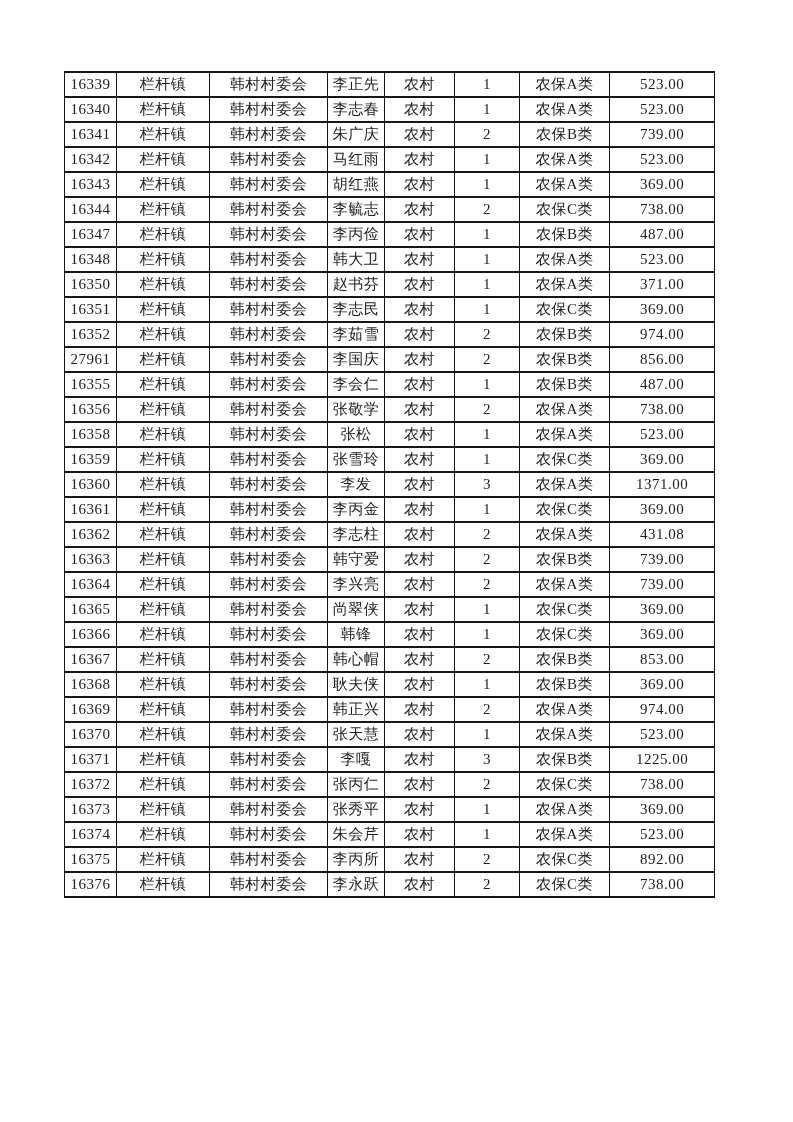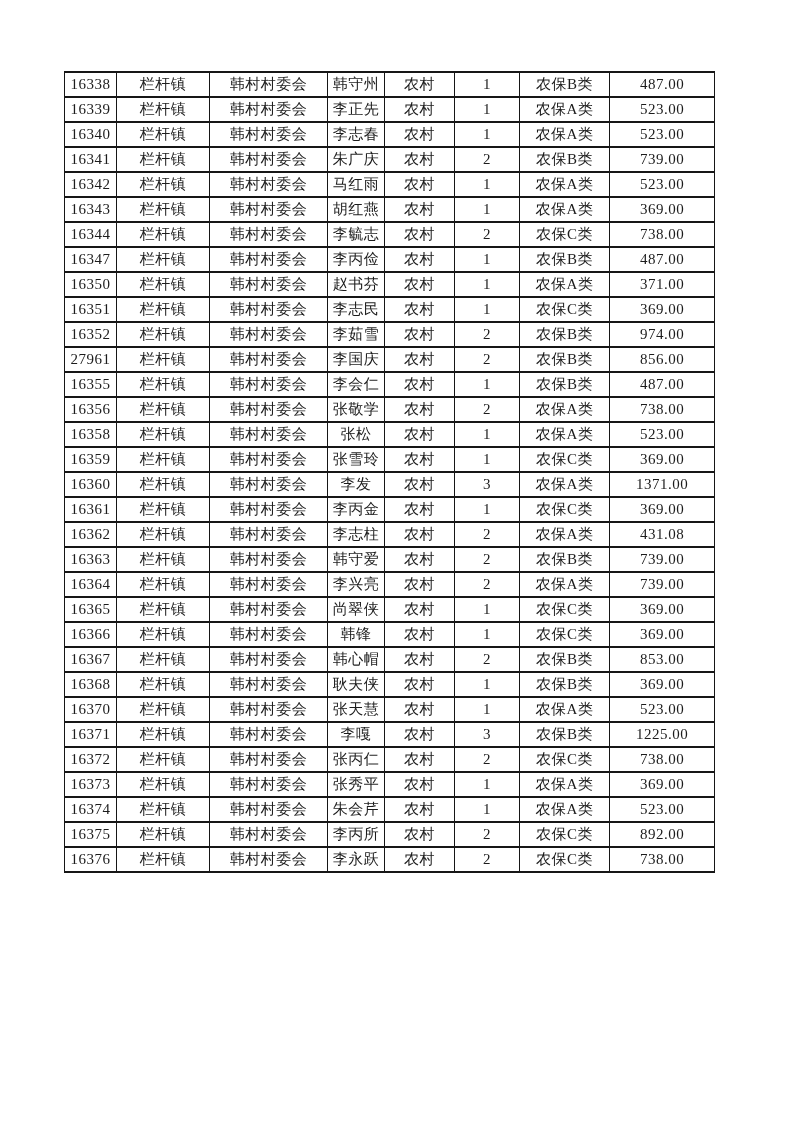--- a/index.html
+++ b/index.html
@@ -49,268 +49,278 @@
       <col style="width:93px">
       <col style="width:118px">
       <col style="width:57px">
       <col style="width:70px">
       <col style="width:65px">
       <col style="width:90px">
       <col style="width:105px">
     </colgroup>
     <tbody>
         <tr>
-          <td>16338</td>
-          <td>栏杆镇</td>
-          <td>韩村村委会</td>
-          <td>韩守州</td>
+          <td>16339</td>
+          <td>栏杆镇</td>
+          <td>韩村村委会</td>
+          <td>李正先</td>
+          <td>农村</td>
+          <td>1</td>
+          <td>农保A类</td>
+          <td>523.00</td>
+        </tr>
+        <tr>
+          <td>16340</td>
+          <td>栏杆镇</td>
+          <td>韩村村委会</td>
+          <td>李志春</td>
+          <td>农村</td>
+          <td>1</td>
+          <td>农保A类</td>
+          <td>523.00</td>
+        </tr>
+        <tr>
+          <td>16341</td>
+          <td>栏杆镇</td>
+          <td>韩村村委会</td>
+          <td>朱广庆</td>
+          <td>农村</td>
+          <td>2</td>
+          <td>农保B类</td>
+          <td>739.00</td>
+        </tr>
+        <tr>
+          <td>16342</td>
+          <td>栏杆镇</td>
+          <td>韩村村委会</td>
+          <td>马红雨</td>
+          <td>农村</td>
+          <td>1</td>
+          <td>农保A类</td>
+          <td>523.00</td>
+        </tr>
+        <tr>
+          <td>16343</td>
+          <td>栏杆镇</td>
+          <td>韩村村委会</td>
+          <td>胡红燕</td>
+          <td>农村</td>
+          <td>1</td>
+          <td>农保A类</td>
+          <td>369.00</td>
+        </tr>
+        <tr>
+          <td>16344</td>
+          <td>栏杆镇</td>
+          <td>韩村村委会</td>
+          <td>李毓志</td>
+          <td>农村</td>
+          <td>2</td>
+          <td>农保C类</td>
+          <td>738.00</td>
+        </tr>
+        <tr>
+          <td>16347</td>
+          <td>栏杆镇</td>
+          <td>韩村村委会</td>
+          <td>李丙俭</td>
           <td>农村</td>
           <td>1</td>
           <td>农保B类</td>
           <td>487.00</td>
         </tr>
         <tr>
-          <td>16339</td>
-          <td>栏杆镇</td>
-          <td>韩村村委会</td>
-          <td>李正先</td>
-          <td>农村</td>
-          <td>1</td>
-          <td>农保A类</td>
-          <td>523.00</td>
-        </tr>
-        <tr>
-          <td>16340</td>
-          <td>栏杆镇</td>
-          <td>韩村村委会</td>
-          <td>李志春</td>
-          <td>农村</td>
-          <td>1</td>
-          <td>农保A类</td>
-          <td>523.00</td>
-        </tr>
-        <tr>
-          <td>16341</td>
-          <td>栏杆镇</td>
-          <td>韩村村委会</td>
-          <td>朱广庆</td>
+          <td>16348</td>
+          <td>栏杆镇</td>
+          <td>韩村村委会</td>
+          <td>韩大卫</td>
+          <td>农村</td>
+          <td>1</td>
+          <td>农保A类</td>
+          <td>523.00</td>
+        </tr>
+        <tr>
+          <td>16350</td>
+          <td>栏杆镇</td>
+          <td>韩村村委会</td>
+          <td>赵书芬</td>
+          <td>农村</td>
+          <td>1</td>
+          <td>农保A类</td>
+          <td>371.00</td>
+        </tr>
+        <tr>
+          <td>16351</td>
+          <td>栏杆镇</td>
+          <td>韩村村委会</td>
+          <td>李志民</td>
+          <td>农村</td>
+          <td>1</td>
+          <td>农保C类</td>
+          <td>369.00</td>
+        </tr>
+        <tr>
+          <td>16352</td>
+          <td>栏杆镇</td>
+          <td>韩村村委会</td>
+          <td>李茹雪</td>
+          <td>农村</td>
+          <td>2</td>
+          <td>农保B类</td>
+          <td>974.00</td>
+        </tr>
+        <tr>
+          <td>27961</td>
+          <td>栏杆镇</td>
+          <td>韩村村委会</td>
+          <td>李国庆</td>
+          <td>农村</td>
+          <td>2</td>
+          <td>农保B类</td>
+          <td>856.00</td>
+        </tr>
+        <tr>
+          <td>16355</td>
+          <td>栏杆镇</td>
+          <td>韩村村委会</td>
+          <td>李会仁</td>
+          <td>农村</td>
+          <td>1</td>
+          <td>农保B类</td>
+          <td>487.00</td>
+        </tr>
+        <tr>
+          <td>16356</td>
+          <td>栏杆镇</td>
+          <td>韩村村委会</td>
+          <td>张敬学</td>
+          <td>农村</td>
+          <td>2</td>
+          <td>农保A类</td>
+          <td>738.00</td>
+        </tr>
+        <tr>
+          <td>16358</td>
+          <td>栏杆镇</td>
+          <td>韩村村委会</td>
+          <td>张松</td>
+          <td>农村</td>
+          <td>1</td>
+          <td>农保A类</td>
+          <td>523.00</td>
+        </tr>
+        <tr>
+          <td>16359</td>
+          <td>栏杆镇</td>
+          <td>韩村村委会</td>
+          <td>张雪玲</td>
+          <td>农村</td>
+          <td>1</td>
+          <td>农保C类</td>
+          <td>369.00</td>
+        </tr>
+        <tr>
+          <td>16360</td>
+          <td>栏杆镇</td>
+          <td>韩村村委会</td>
+          <td>李发</td>
+          <td>农村</td>
+          <td>3</td>
+          <td>农保A类</td>
+          <td>1371.00</td>
+        </tr>
+        <tr>
+          <td>16361</td>
+          <td>栏杆镇</td>
+          <td>韩村村委会</td>
+          <td>李丙金</td>
+          <td>农村</td>
+          <td>1</td>
+          <td>农保C类</td>
+          <td>369.00</td>
+        </tr>
+        <tr>
+          <td>16362</td>
+          <td>栏杆镇</td>
+          <td>韩村村委会</td>
+          <td>李志柱</td>
+          <td>农村</td>
+          <td>2</td>
+          <td>农保A类</td>
+          <td>431.08</td>
+        </tr>
+        <tr>
+          <td>16363</td>
+          <td>栏杆镇</td>
+          <td>韩村村委会</td>
+          <td>韩守爱</td>
           <td>农村</td>
           <td>2</td>
           <td>农保B类</td>
           <td>739.00</td>
         </tr>
         <tr>
-          <td>16342</td>
-          <td>栏杆镇</td>
-          <td>韩村村委会</td>
-          <td>马红雨</td>
-          <td>农村</td>
-          <td>1</td>
-          <td>农保A类</td>
-          <td>523.00</td>
-        </tr>
-        <tr>
-          <td>16343</td>
-          <td>栏杆镇</td>
-          <td>韩村村委会</td>
-          <td>胡红燕</td>
-          <td>农村</td>
-          <td>1</td>
-          <td>农保A类</td>
-          <td>369.00</td>
-        </tr>
-        <tr>
-          <td>16344</td>
-          <td>栏杆镇</td>
-          <td>韩村村委会</td>
-          <td>李毓志</td>
-          <td>农村</td>
-          <td>2</td>
-          <td>农保C类</td>
-          <td>738.00</td>
-        </tr>
-        <tr>
-          <td>16347</td>
-          <td>栏杆镇</td>
-          <td>韩村村委会</td>
-          <td>李丙俭</td>
-          <td>农村</td>
-          <td>1</td>
-          <td>农保B类</td>
-          <td>487.00</td>
-        </tr>
-        <tr>
-          <td>16350</td>
-          <td>栏杆镇</td>
-          <td>韩村村委会</td>
-          <td>赵书芬</td>
-          <td>农村</td>
-          <td>1</td>
-          <td>农保A类</td>
-          <td>371.00</td>
-        </tr>
-        <tr>
-          <td>16351</td>
-          <td>栏杆镇</td>
-          <td>韩村村委会</td>
-          <td>李志民</td>
-          <td>农村</td>
-          <td>1</td>
-          <td>农保C类</td>
-          <td>369.00</td>
-        </tr>
-        <tr>
-          <td>16352</td>
-          <td>栏杆镇</td>
-          <td>韩村村委会</td>
-          <td>李茹雪</td>
-          <td>农村</td>
-          <td>2</td>
-          <td>农保B类</td>
+          <td>16364</td>
+          <td>栏杆镇</td>
+          <td>韩村村委会</td>
+          <td>李兴亮</td>
+          <td>农村</td>
+          <td>2</td>
+          <td>农保A类</td>
+          <td>739.00</td>
+        </tr>
+        <tr>
+          <td>16365</td>
+          <td>栏杆镇</td>
+          <td>韩村村委会</td>
+          <td>尚翠侠</td>
+          <td>农村</td>
+          <td>1</td>
+          <td>农保C类</td>
+          <td>369.00</td>
+        </tr>
+        <tr>
+          <td>16366</td>
+          <td>栏杆镇</td>
+          <td>韩村村委会</td>
+          <td>韩锋</td>
+          <td>农村</td>
+          <td>1</td>
+          <td>农保C类</td>
+          <td>369.00</td>
+        </tr>
+        <tr>
+          <td>16367</td>
+          <td>栏杆镇</td>
+          <td>韩村村委会</td>
+          <td>韩心帽</td>
+          <td>农村</td>
+          <td>2</td>
+          <td>农保B类</td>
+          <td>853.00</td>
+        </tr>
+        <tr>
+          <td>16368</td>
+          <td>栏杆镇</td>
+          <td>韩村村委会</td>
+          <td>耿夫侠</td>
+          <td>农村</td>
+          <td>1</td>
+          <td>农保B类</td>
+          <td>369.00</td>
+        </tr>
+        <tr>
+          <td>16369</td>
+          <td>栏杆镇</td>
+          <td>韩村村委会</td>
+          <td>韩正兴</td>
+          <td>农村</td>
+          <td>2</td>
+          <td>农保A类</td>
           <td>974.00</td>
-        </tr>
-        <tr>
-          <td>27961</td>
-          <td>栏杆镇</td>
-          <td>韩村村委会</td>
-          <td>李国庆</td>
-          <td>农村</td>
-          <td>2</td>
-          <td>农保B类</td>
-          <td>856.00</td>
-        </tr>
-        <tr>
-          <td>16355</td>
-          <td>栏杆镇</td>
-          <td>韩村村委会</td>
-          <td>李会仁</td>
-          <td>农村</td>
-          <td>1</td>
-          <td>农保B类</td>
-          <td>487.00</td>
-        </tr>
-        <tr>
-          <td>16356</td>
-          <td>栏杆镇</td>
-          <td>韩村村委会</td>
-          <td>张敬学</td>
-          <td>农村</td>
-          <td>2</td>
-          <td>农保A类</td>
-          <td>738.00</td>
-        </tr>
-        <tr>
-          <td>16358</td>
-          <td>栏杆镇</td>
-          <td>韩村村委会</td>
-          <td>张松</td>
-          <td>农村</td>
-          <td>1</td>
-          <td>农保A类</td>
-          <td>523.00</td>
-        </tr>
-        <tr>
-          <td>16359</td>
-          <td>栏杆镇</td>
-          <td>韩村村委会</td>
-          <td>张雪玲</td>
-          <td>农村</td>
-          <td>1</td>
-          <td>农保C类</td>
-          <td>369.00</td>
-        </tr>
-        <tr>
-          <td>16360</td>
-          <td>栏杆镇</td>
-          <td>韩村村委会</td>
-          <td>李发</td>
-          <td>农村</td>
-          <td>3</td>
-          <td>农保A类</td>
-          <td>1371.00</td>
-        </tr>
-        <tr>
-          <td>16361</td>
-          <td>栏杆镇</td>
-          <td>韩村村委会</td>
-          <td>李丙金</td>
-          <td>农村</td>
-          <td>1</td>
-          <td>农保C类</td>
-          <td>369.00</td>
-        </tr>
-        <tr>
-          <td>16362</td>
-          <td>栏杆镇</td>
-          <td>韩村村委会</td>
-          <td>李志柱</td>
-          <td>农村</td>
-          <td>2</td>
-          <td>农保A类</td>
-          <td>431.08</td>
-        </tr>
-        <tr>
-          <td>16363</td>
-          <td>栏杆镇</td>
-          <td>韩村村委会</td>
-          <td>韩守爱</td>
-          <td>农村</td>
-          <td>2</td>
-          <td>农保B类</td>
-          <td>739.00</td>
-        </tr>
-        <tr>
-          <td>16364</td>
-          <td>栏杆镇</td>
-          <td>韩村村委会</td>
-          <td>李兴亮</td>
-          <td>农村</td>
-          <td>2</td>
-          <td>农保A类</td>
-          <td>739.00</td>
-        </tr>
-        <tr>
-          <td>16365</td>
-          <td>栏杆镇</td>
-          <td>韩村村委会</td>
-          <td>尚翠侠</td>
-          <td>农村</td>
-          <td>1</td>
-          <td>农保C类</td>
-          <td>369.00</td>
-        </tr>
-        <tr>
-          <td>16366</td>
-          <td>栏杆镇</td>
-          <td>韩村村委会</td>
-          <td>韩锋</td>
-          <td>农村</td>
-          <td>1</td>
-          <td>农保C类</td>
-          <td>369.00</td>
-        </tr>
-        <tr>
-          <td>16367</td>
-          <td>栏杆镇</td>
-          <td>韩村村委会</td>
-          <td>韩心帽</td>
-          <td>农村</td>
-          <td>2</td>
-          <td>农保B类</td>
-          <td>853.00</td>
-        </tr>
-        <tr>
-          <td>16368</td>
-          <td>栏杆镇</td>
-          <td>韩村村委会</td>
-          <td>耿夫侠</td>
-          <td>农村</td>
-          <td>1</td>
-          <td>农保B类</td>
-          <td>369.00</td>
         </tr>
         <tr>
           <td>16370</td>
           <td>栏杆镇</td>
           <td>韩村村委会</td>
           <td>张天慧</td>
           <td>农村</td>
           <td>1</td>
           <td>农保A类</td>
           <td>523.00</td>

